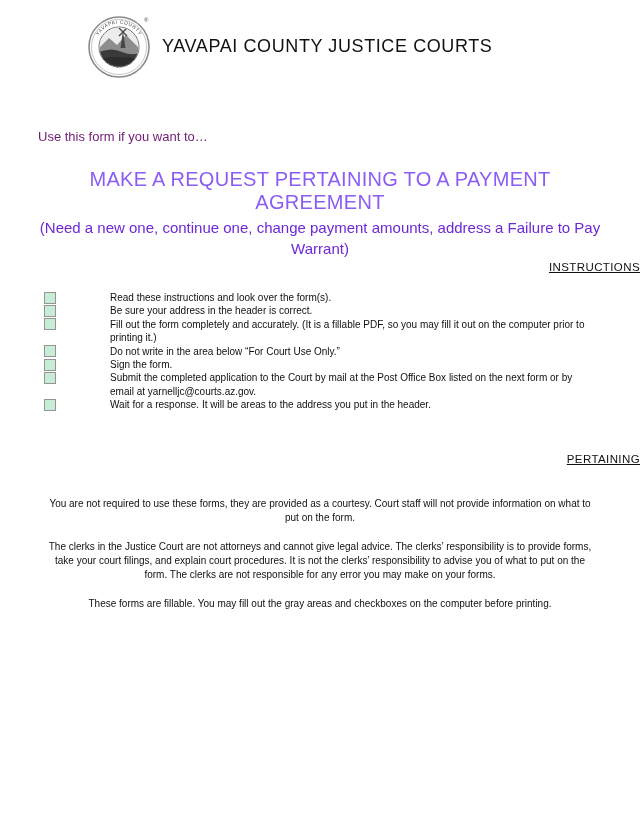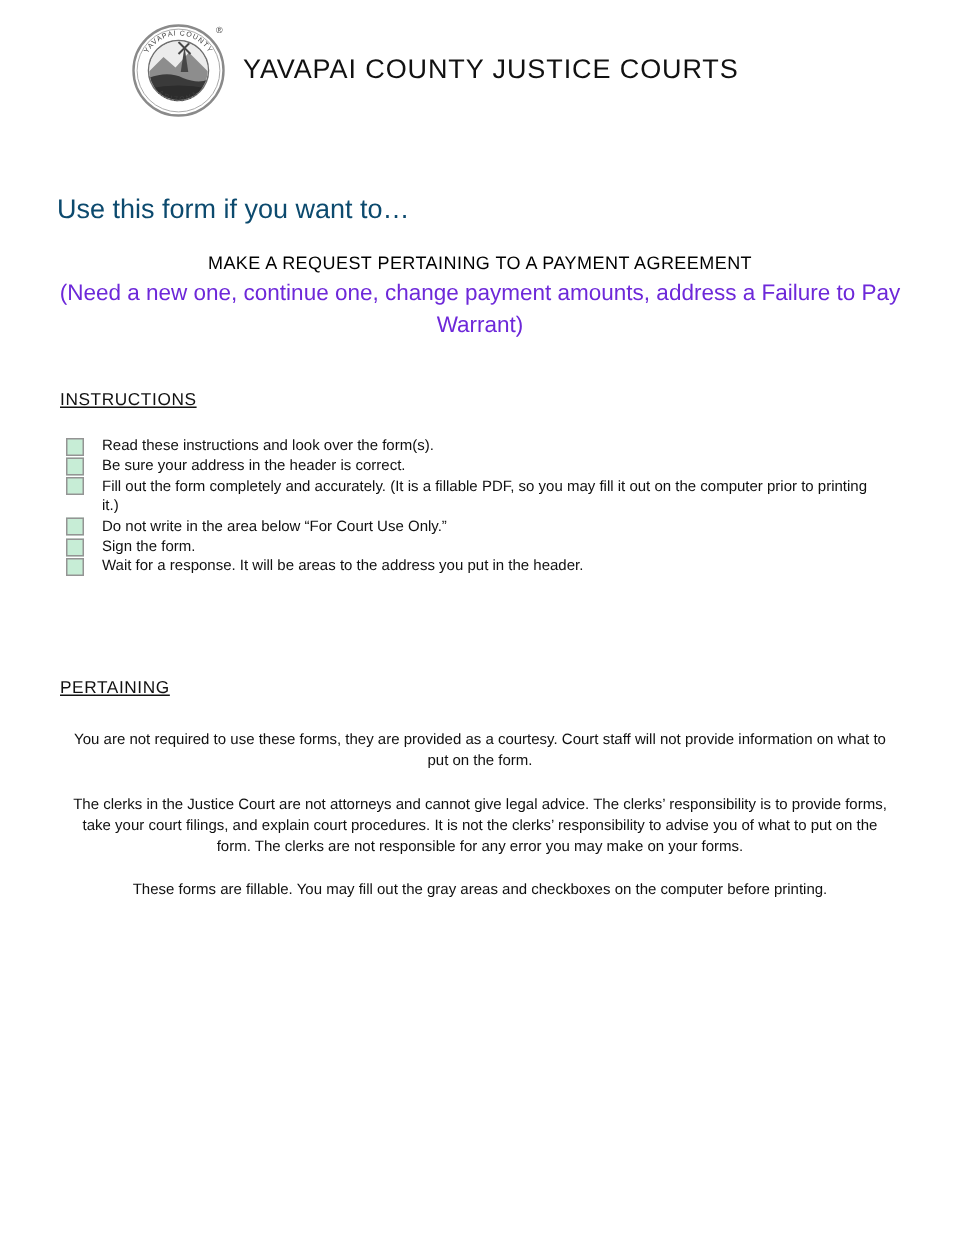--- a/index.html
+++ b/index.html
@@ -18,57 +18,57 @@
     display:flex; align-items:center; gap:8px;
   }
   .seal { width:68px; height:68px; flex:none; }
   .header-title {
     font-size:18px; letter-spacing:0.6px;
     color:#111; white-space:nowrap;
   }
   
   .intro {
     position:absolute; top:129px; left:38px;
-    font-size:18px; color:#0c4a6e;text-align:right;
+    font-size:13px; color:#701a75;text-align:right;
   }
   
   .request-title {
     position:absolute; top:168px; left:30px; right:30px;
     text-align:center;
   }
-  .request-title .line1 { font-size:12px; letter-spacing:0.3px; color:#000000; }
+  .request-title .line1 { font-size:20px; letter-spacing:0.3px; color:#8b5cf6; }
   .request-title .line2 { font-size:15px; margin-top:3px; line-height:21px; color:#6d28d9; }
   
   .section-heading {
     position:absolute; left:0; right:0;
-    text-align:left; font-size:11.5px; color:#111;margin-left:40px;
+    text-align:right; font-size:11.5px; color:#111;margin-left:40px;
   }
   .section-heading span { text-decoration:underline; letter-spacing:0.4px; }
   .h-instructions { top:261px; }
   .h-important   { top:453px; }
   
   .checklist {
     position:absolute; top:291px; left:44px; width:545px;
   }
   .check-item {
     display:flex; align-items:flex-start;
-    font-size:10px; line-height:13.4px; color:#101010;
+    font-size:10px; line-height:13.4px; color:#101010;gap:42px;
   }
   .checkbox {
     flex:none; width:12px; height:12px;
     margin-right:12px; margin-top:0.5px;
     background:#c7edd6;
     border:1px solid #949494;
     cursor:pointer;
   }
   .check-text { display:block; }
   
   .paragraph {
     position:absolute; left:0; right:0;
-    margin:4px auto; width:552px;
+    margin:14px auto; width:552px;
     text-align:center;
     font-size:10px; line-height:14.2px; color:#101010;
   }
   .p1 { top:483px; }
   .p2 { top:526px; }
   .p3 { top:583px; }
 </style>
 </head>
 <body>
 
@@ -133,20 +133,24 @@
     <div class="check-item">
       <span class="checkbox"></span>
       <span class="check-text">Do not write in the area below “For Court Use Only.”</span>
     </div>
     <div class="check-item">
       <span class="checkbox"></span>
       <span class="check-text">Sign the form.</span>
     </div>
     <div class="check-item">
       <span class="checkbox"></span>
+      <span class="check-text">Submit the completed application to the Court by mail at the Post Office Box listed on the next form or by email at yarnelljc@courts.az.gov.</span>
+    </div>
+    <div class="check-item">
+      <span class="checkbox"></span>
       <span class="check-text">Wait for a response. It will be areas to the address you put in the header.</span>
     </div>
   </div>
 
   <div class="section-heading h-important">
     <span>PERTAINING</span>
   </div>
 
   <div class="paragraph p1">You are not required to use these forms, they are provided as a courtesy. Court staff will not provide information on what to put on the form.</div>
   <div class="paragraph p2">The clerks in the Justice Court are not attorneys and cannot give legal advice. The clerks’ responsibility is to provide forms, take your court filings, and explain court procedures. It is not the clerks’ responsibility to advise you of what to put on the form. The clerks are not responsible for any error you may make on your forms.</div>

